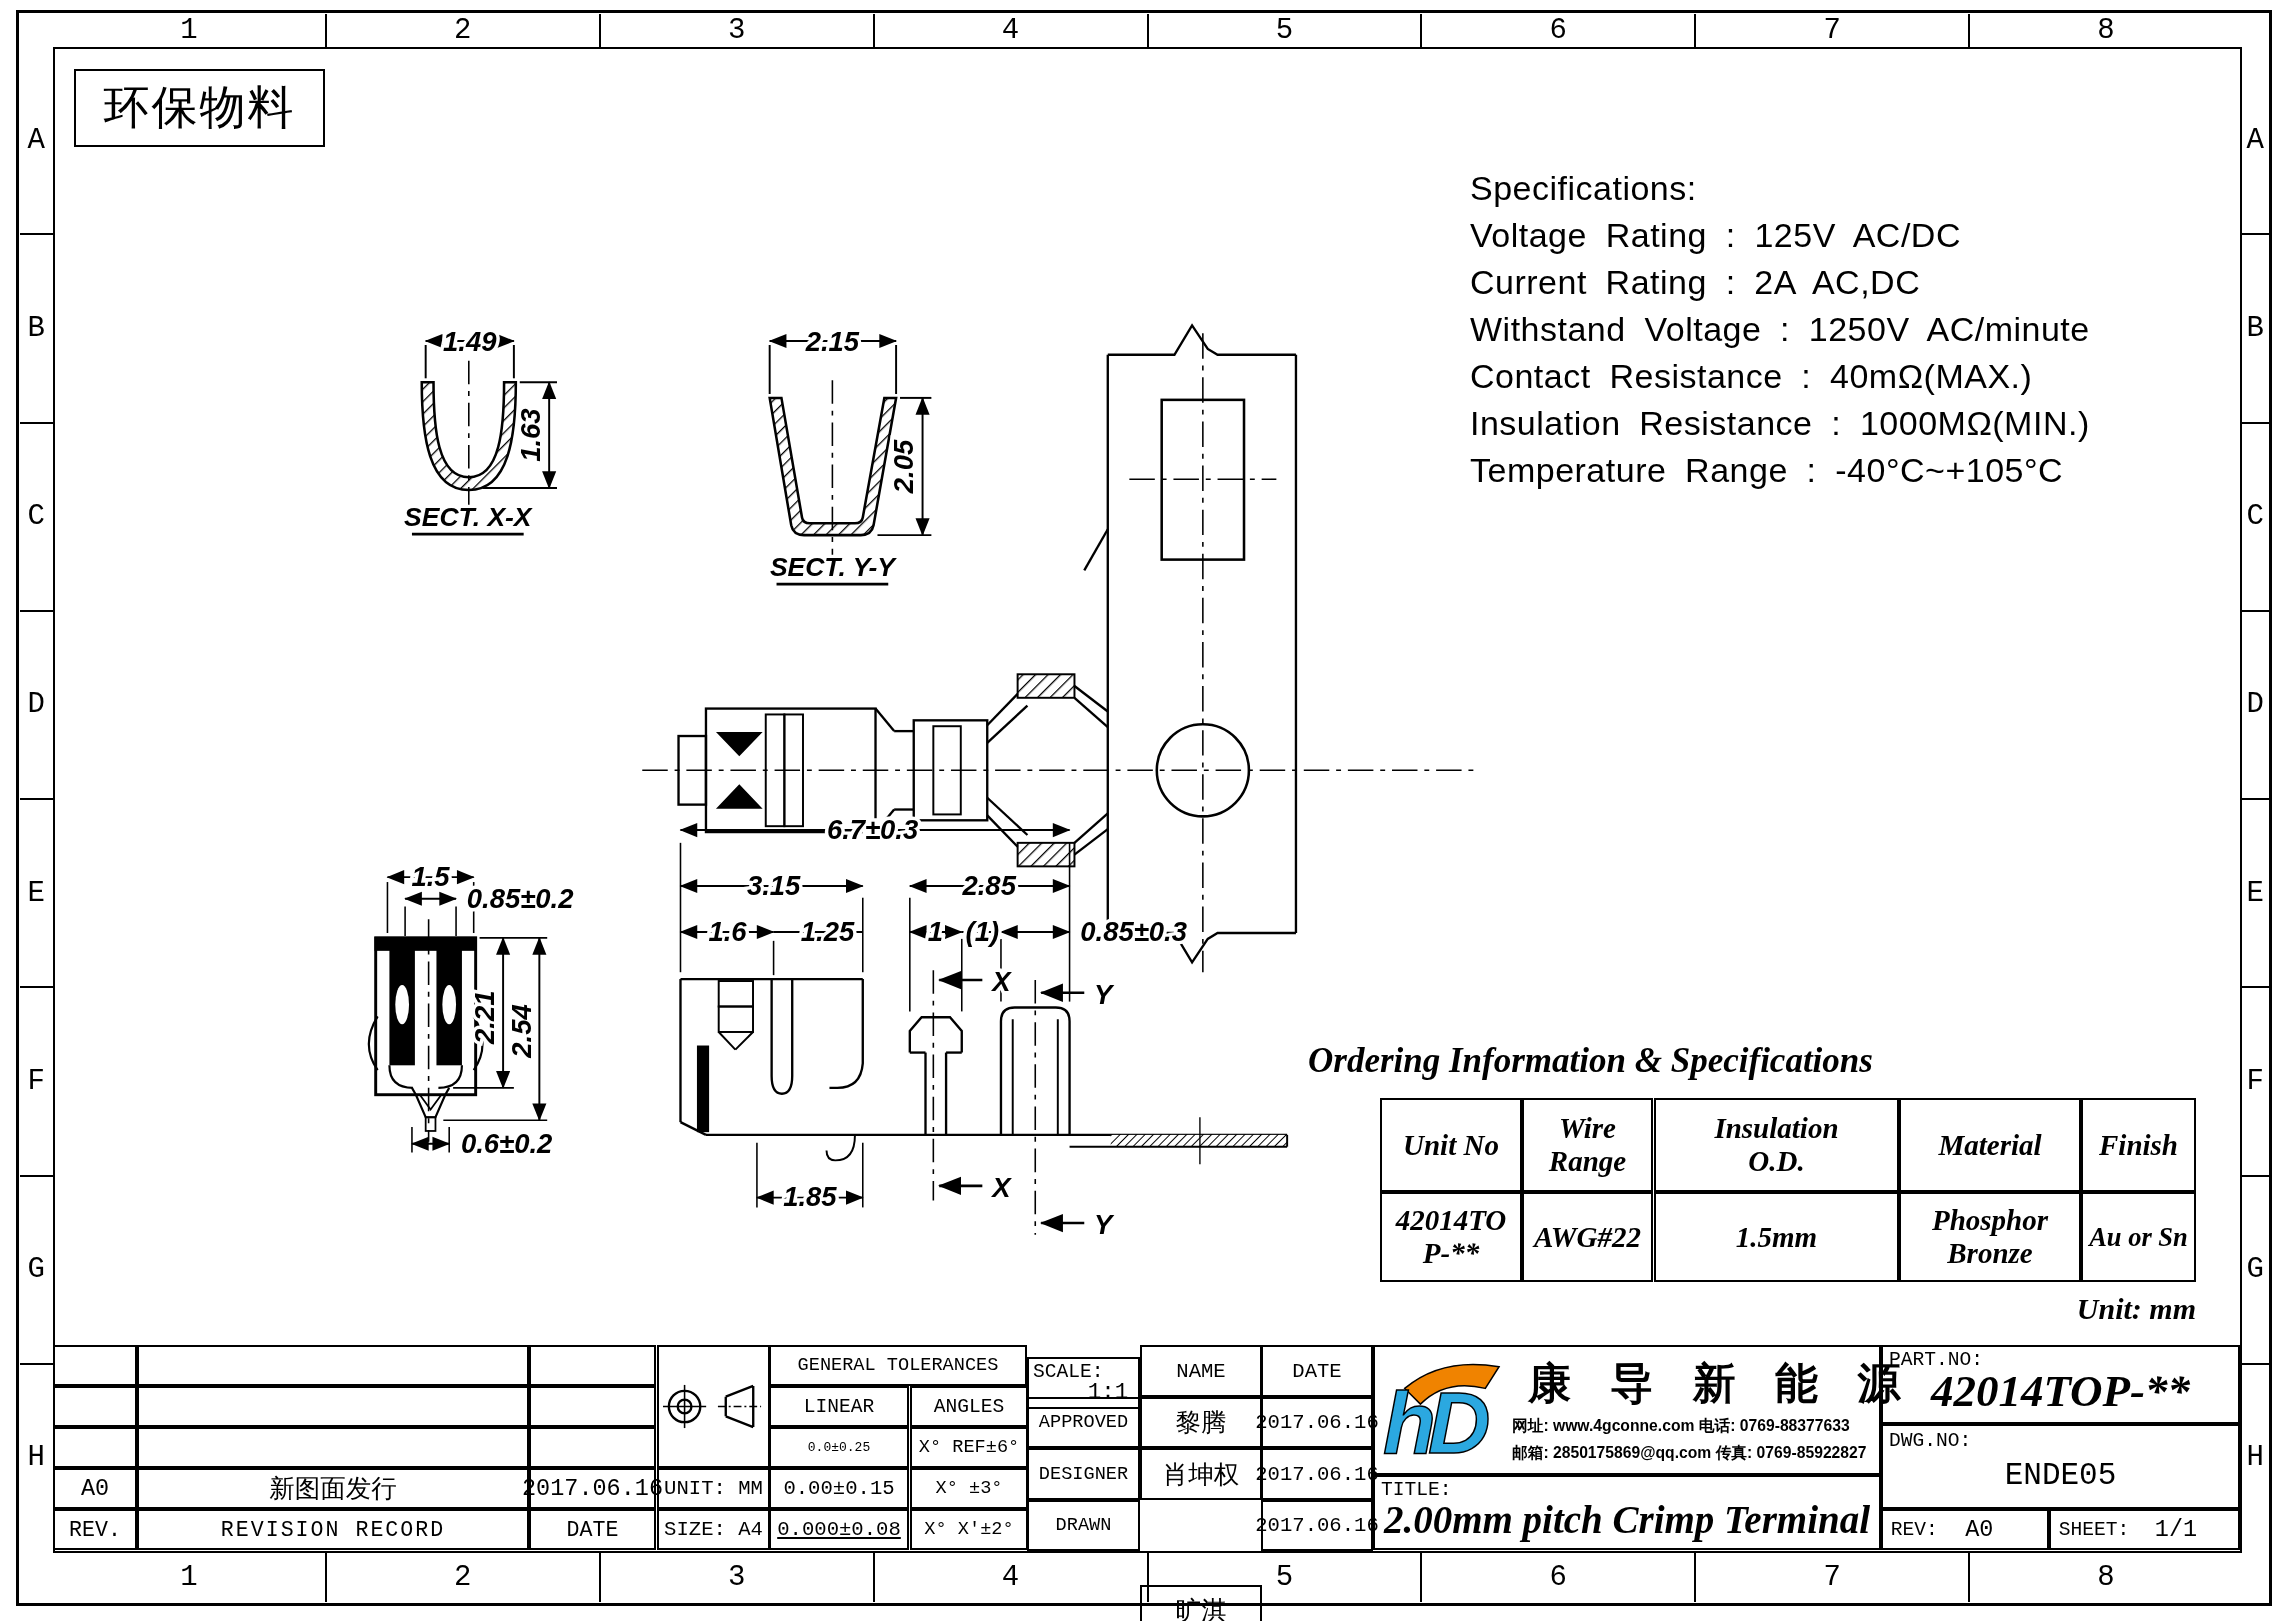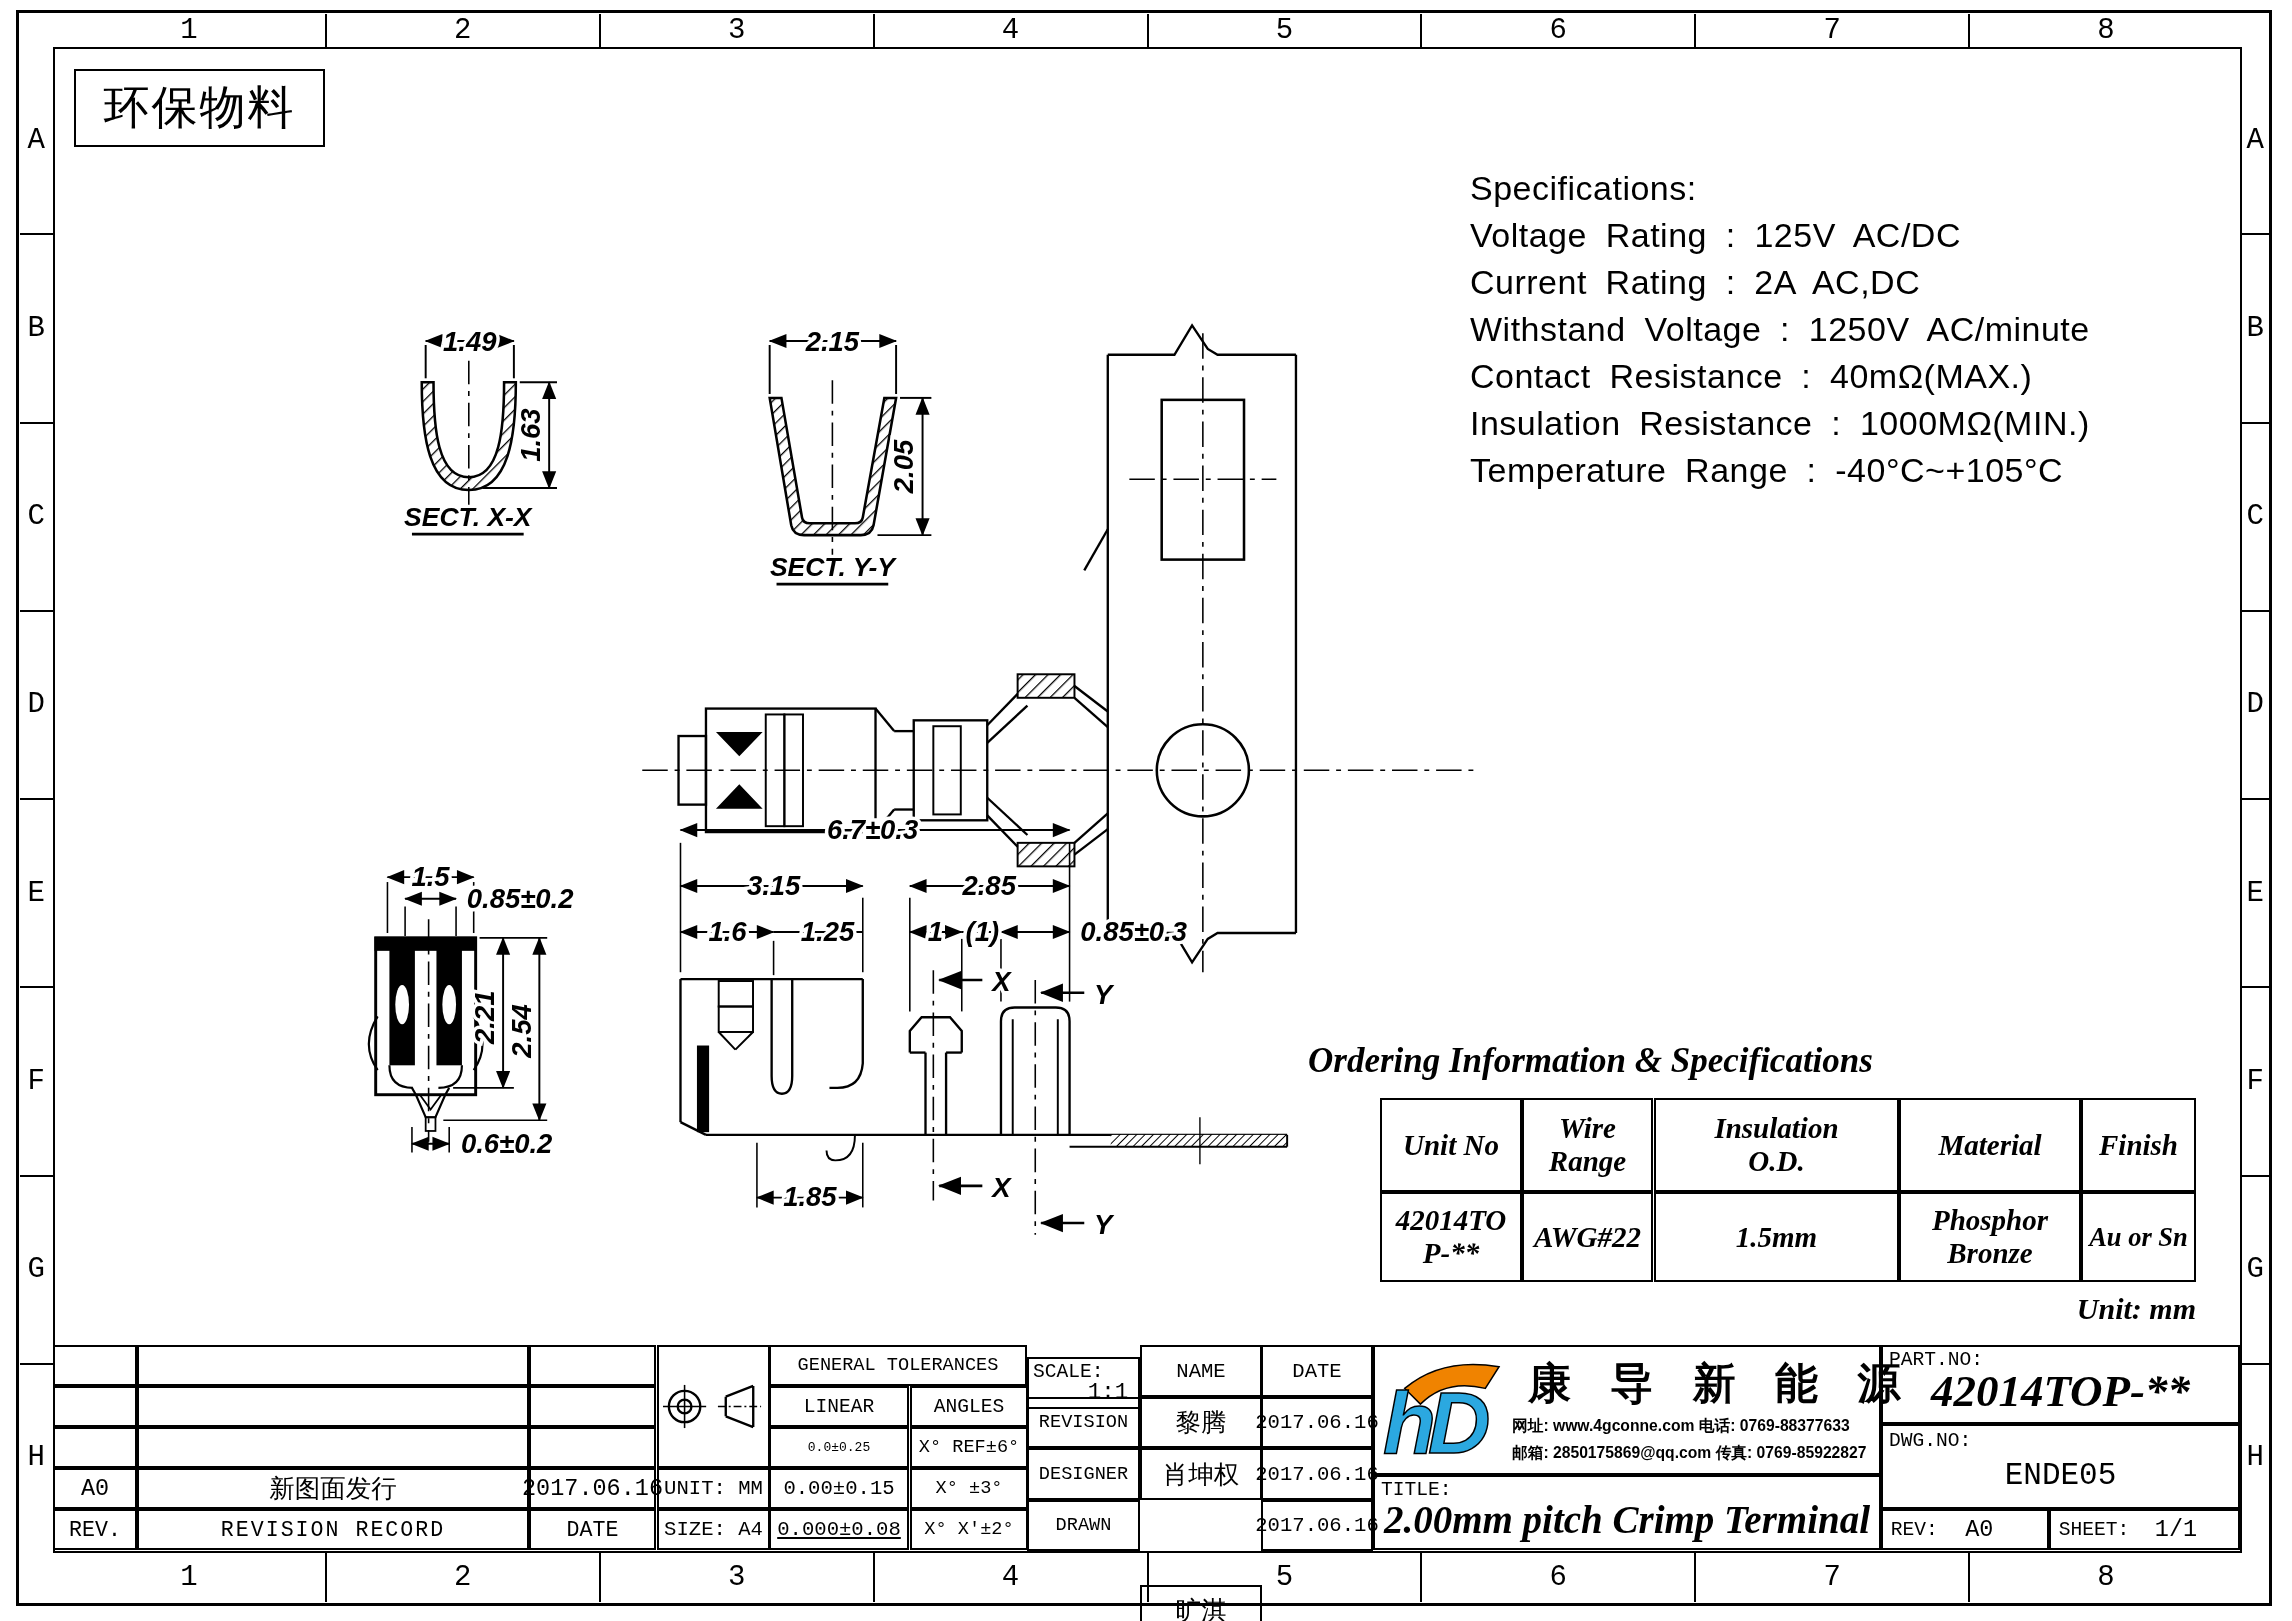--- a/index.html
+++ b/index.html
@@ -342,21 +342,21 @@
   <div class="cell" style="left:769px;top:1509px;width:140px;height:41px;font-size:20.6px;text-decoration:underline;">0.000±0.08</div>
   <div class="cell" style="left:910px;top:1509px;width:118px;height:41px;font-size:18.6px;">X° X'±2°</div>
 
   <div class="cell" style="left:1027px;top:1345px;width:113px;height:52px;margin-top:12px;">
     <span class="smalllab" style="left:3.9px;top:2px;">SCALE:</span>
     <span class="abs" style="right:9.8px;bottom:2px;font-size:22.5px;">1:1</span>
   </div>
   <div class="cell" style="left:1140px;top:1345px;width:122px;height:52px;font-size:20.6px;">NAME</div>
   <div class="cell" style="left:1261px;top:1345px;width:112px;height:52px;font-size:20.6px;">DATE</div>
 
-  <div class="cell" style="left:1027px;top:1397px;width:113px;height:51px;font-size:18.6px;">REVISION</div>
+  <div class="cell" style="left:1027px;top:1397px;width:113px;height:51px;font-size:18.6px;">APPROVED</div>
   <div class="cell" style="left:1140px;top:1397px;width:122px;height:51px;font-size:25.5px;font-family:'Liberation Serif',serif;">黎腾</div>
   <div class="cell" style="left:1261px;top:1397px;width:112px;height:51px;font-size:20.6px;">2017.06.16</div>
   <div class="cell" style="left:1027px;top:1448px;width:113px;height:52px;font-size:18.6px;">DESIGNER</div>
   <div class="cell" style="left:1140px;top:1448px;width:122px;height:52px;font-size:25.5px;font-family:'Liberation Serif',serif;">肖坤权</div>
   <div class="cell" style="left:1261px;top:1448px;width:112px;height:52px;font-size:20.6px;">2017.06.16</div>
   <div class="cell" style="left:1027px;top:1500px;width:113px;height:51px;font-size:18.6px;">DRAWN</div>
   <div class="cell" style="left:1140px;top:1585px;width:122px;height:51px;font-size:25.5px;font-family:'Liberation Serif',serif;">旷淇</div>
   <div class="cell" style="left:1261px;top:1500px;width:112px;height:51px;font-size:20.6px;">2017.06.16</div>
 
   <div class="cell" style="left:1373px;top:1345px;width:508px;height:130px;">

